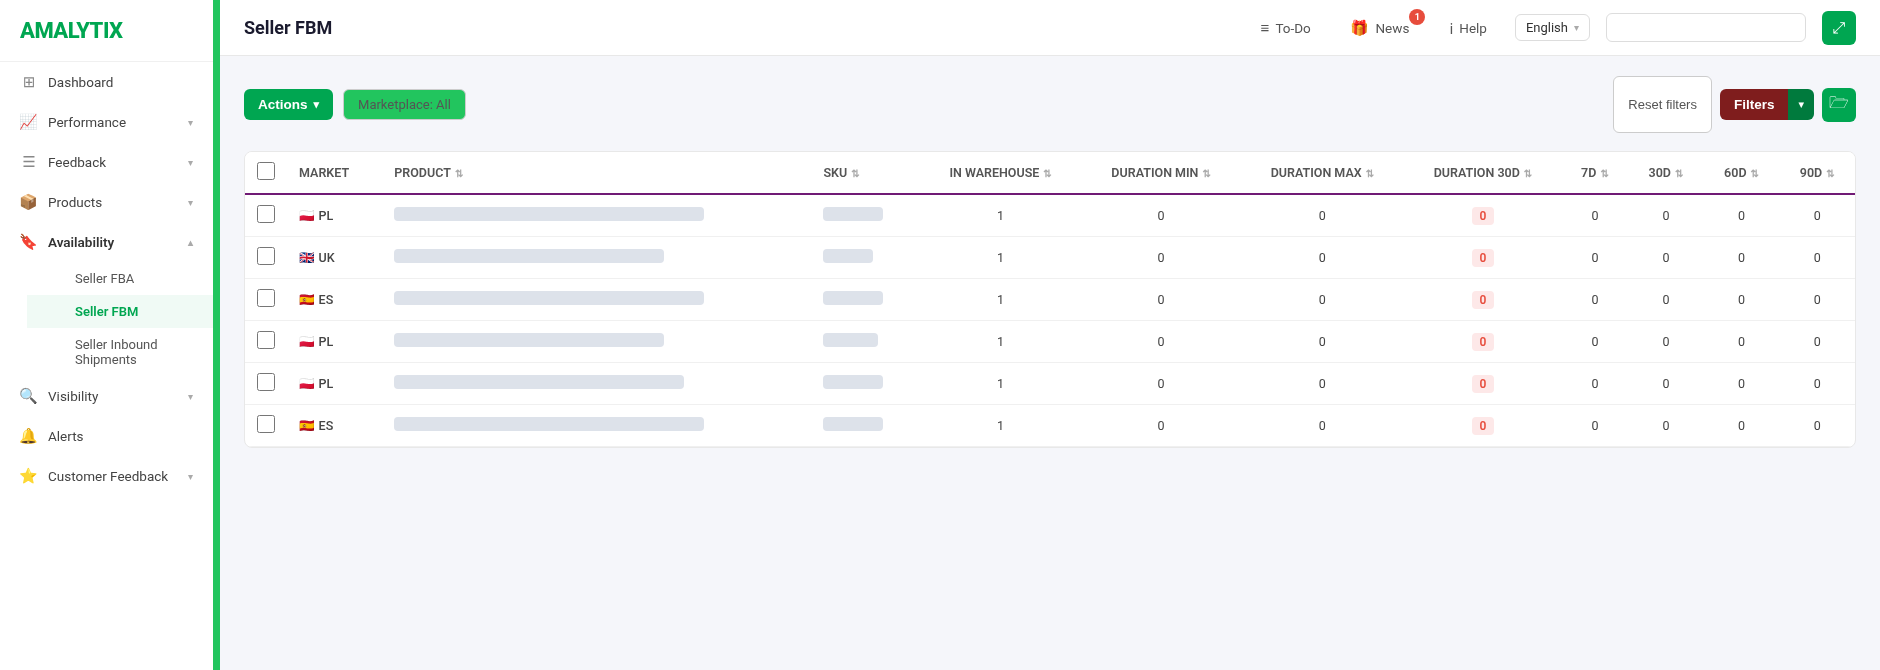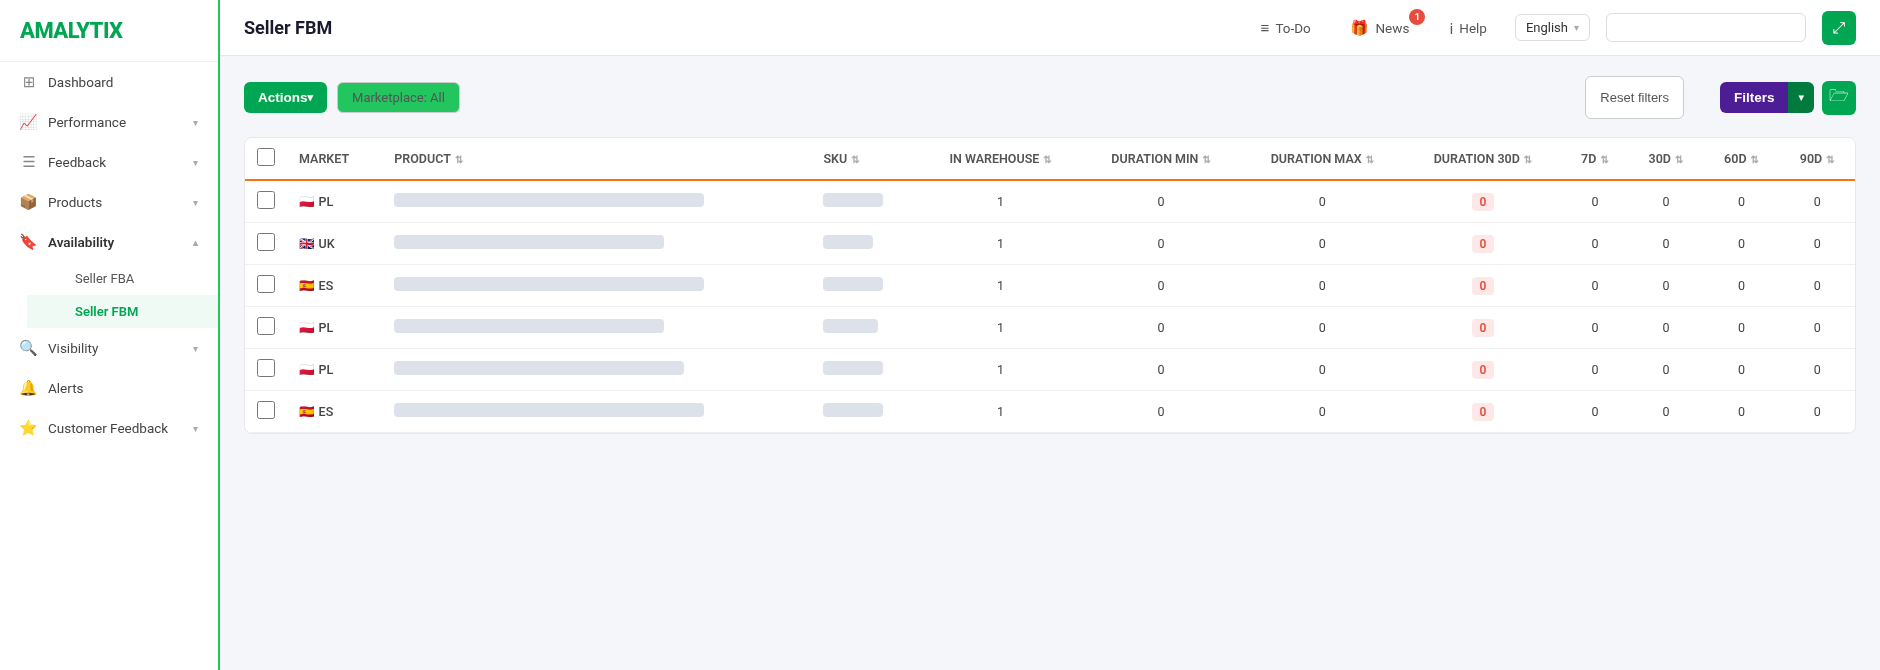--- a/index.html
+++ b/index.html
@@ -1,19 +1,19 @@
 <!DOCTYPE html>
 <html><head>
   <meta charset="utf-8">
   <style>
     * { box-sizing: border-box; margin: 0; padding: 0; }
     body { font-family: -apple-system, BlinkMacSystemFont, 'Segoe UI', Roboto, sans-serif; font-size: 13px; background: #f5f6fa; color: #333; display: flex; height: 670px; overflow: hidden; }
 
     
-    .sidebar { width: 220px; background: #fff; border-right: 2px solid #22c55e; display: flex; flex-direction: column; flex-shrink: 0; height: 670px; overflow-y: auto; }
+    .sidebar { width: 220px; background: #fff; border-right: 7px solid #22c55e; display: flex; flex-direction: column; flex-shrink: 0; height: 670px; overflow-y: auto; }
     .sidebar-logo { padding: 18px 20px; font-size: 22px; font-weight: 800; color: #1a1a2e; letter-spacing: -0.5px; border-bottom: 1px solid #f0f0f0; }
     .sidebar-logo span { color: #00a651; }
     .sidebar-item { display: flex; align-items: center; justify-content: space-between; padding: 11px 20px; cursor: pointer; color: #444; font-size: 13.5px; transition: background 0.15s; }
     .sidebar-item .left { display: flex; align-items: center; gap: 10px; }
     .sidebar-item .icon { width: 18px; height: 18px; display: flex; align-items: center; justify-content: center; color: #888; font-size: 15px; }
     .sidebar-sub-item { padding: 9px 20px 9px 48px; cursor: pointer; color: #555; font-size: 13px; transition: background 0.15s; margin-left: 27px; }
     .sidebar-sub-item.active { color: #00a651; font-weight: 600; background: #f0faf5; }
     .chevron { font-size: 10px; color: #aaa; }
 
     
@@ -28,33 +28,33 @@
     .news-dot { position: absolute; top: -4px; right: -4px; background: #e74c3c; border-radius: 50%; width: 16px; height: 16px; font-size: 9px; color: #fff; display: flex; align-items: center; justify-content: center; font-weight: 700; }
     .lang-select { display: flex; align-items: center; gap: 6px; border: 1px solid #ddd; border-radius: 6px; padding: 5px 10px; cursor: pointer; font-size: 13px; background: #fff; }
     .search-box { border: 1px solid #ddd; border-radius: 6px; padding: 6px 12px; width: 200px; font-size: 13px; color: #999; background: #fff; display: flex; align-items: center; gap: 8px; }
     .topnav-icon-btn { width: 34px; height: 34px; border-radius: 6px; background: #00a651; display: flex; align-items: center; justify-content: center; cursor: pointer; color: #fff; font-size: 16px; }
 
     
     .content { flex: 1; padding: 20px 24px; overflow: auto; }
 
     
     .toolbar { display: flex; align-items: center; gap: 10px; margin-bottom: 18px; }
-    .btn-actions { background: #00a651; color: #fff; border: none; border-radius: 6px; padding: 8px 14px; font-size: 13.5px; font-weight: 600; cursor: pointer; display: flex; align-items: center; }
+    .btn-actions { background: #00a651; color: #fff; border: none; border-radius: 6px; padding: 8px 14px; font-size: 13.5px; font-weight: 600; cursor: pointer; display: flex; align-items: center; gap: 6px; }
     .btn-actions .chevron { color: #fff; font-size: 11px; }
     .marketplace-badge { border: 1px solid #ccc; border-radius: 6px; padding: 7px 14px; font-size: 13px; color: #555; background: #22c55e; cursor: pointer; }
     .toolbar-right { margin-left: auto; display: flex; gap: 8px; align-items: center; }
-    .btn-reset { border: 1px solid #ccc; border-radius: 6px; padding: 13px 14px; font-size: 13px; background: #fff; color: #555; cursor: pointer; }
-    .btn-filters { background: #4c1d95; color: #fff; border: none; border-radius: 6px 0 0 6px; padding: 8px 14px; font-size: 13.5px; font-weight: 600; cursor: pointer; display: flex; align-items: center; gap: 6px; margin-left: 28px; }
+    .btn-reset { border: 1px solid #ccc; border-radius: 6px; padding: 20px 14px; font-size: 13px; background: #fff; color: #555; cursor: pointer; }
+    .btn-filters { background: #7f1d1d; color: #fff; border: none; border-radius: 6px 0 0 6px; padding: 8px 14px; font-size: 13.5px; font-weight: 600; cursor: pointer; display: flex; align-items: center; gap: 6px; }
     .btn-filters-caret { background: #007a3d; color: #fff; border: none; border-radius: 0 6px 6px 0; padding: 8px 10px; cursor: pointer; font-size: 11px; }
     .btn-save { background: #00a651; color: #fff; border: none; border-radius: 6px; padding: 8px 10px; cursor: pointer; font-size: 16px; width: 34px; height: 34px; display: flex; align-items: center; justify-content: center; }
 
     
     .table-container { background: #fff; border-radius: 8px; border: 1px solid #e8e8e8; overflow: auto; }
     table { width: 100%; border-collapse: collapse; font-size: 12.5px; }
-    thead th { background: #fff; border-bottom: 2px solid #f97316; padding: 10px 12px; text-align: left; font-weight: 600; color: #555; white-space: nowrap; position: sticky; top: 0; z-index: 1; }
+    thead th { background: #fff; border-bottom: 2px solid #701a75; padding: 10px 12px; text-align: left; font-weight: 600; color: #555; white-space: nowrap; position: sticky; top: 0; z-index: 1; }
     thead th .sort-icon { margin-left: 4px; color: #aaa; font-size: 10px; }
     tbody tr { border-bottom: 1px solid #f0f0f0; }
     tbody td { padding: 10px 12px; vertical-align: middle; white-space: nowrap; color: #444; }
     .cb { width: 18px; height: 18px; accent-color: #00a651; }
     .market-cell { display: flex; align-items: center; gap: 4px; font-weight: 500; }
     .blurred { background: #dde2ea; border-radius: 4px; height: 14px; display: inline-block; }
     .badge-red { background: #fde8e8; color: #e74c3c; border-radius: 4px; padding: 2px 8px; font-size: 12px; font-weight: 600; }
     .num-cell { text-align: center; }
     td.num-cell, th.num-cell { }
   </style>
@@ -103,20 +103,23 @@
       <span>Availability</span>
     </div>
     <span class="chevron">▴</span>
   </div>
 
   <div class="sidebar-sub-item">
     <span>Seller FBA</span>
   </div>
   <div class="sidebar-sub-item active">
     <span>Seller FBM</span>
+  </div>
+  <div class="sidebar-sub-item">
+    <span>Seller Inbound Shipments</span>
   </div>
 
   <div class="sidebar-item">
     <div class="left">
       <span class="icon">🔍</span>
       <span>Visibility</span>
     </div>
     <span class="chevron">▾</span>
   </div>
 

